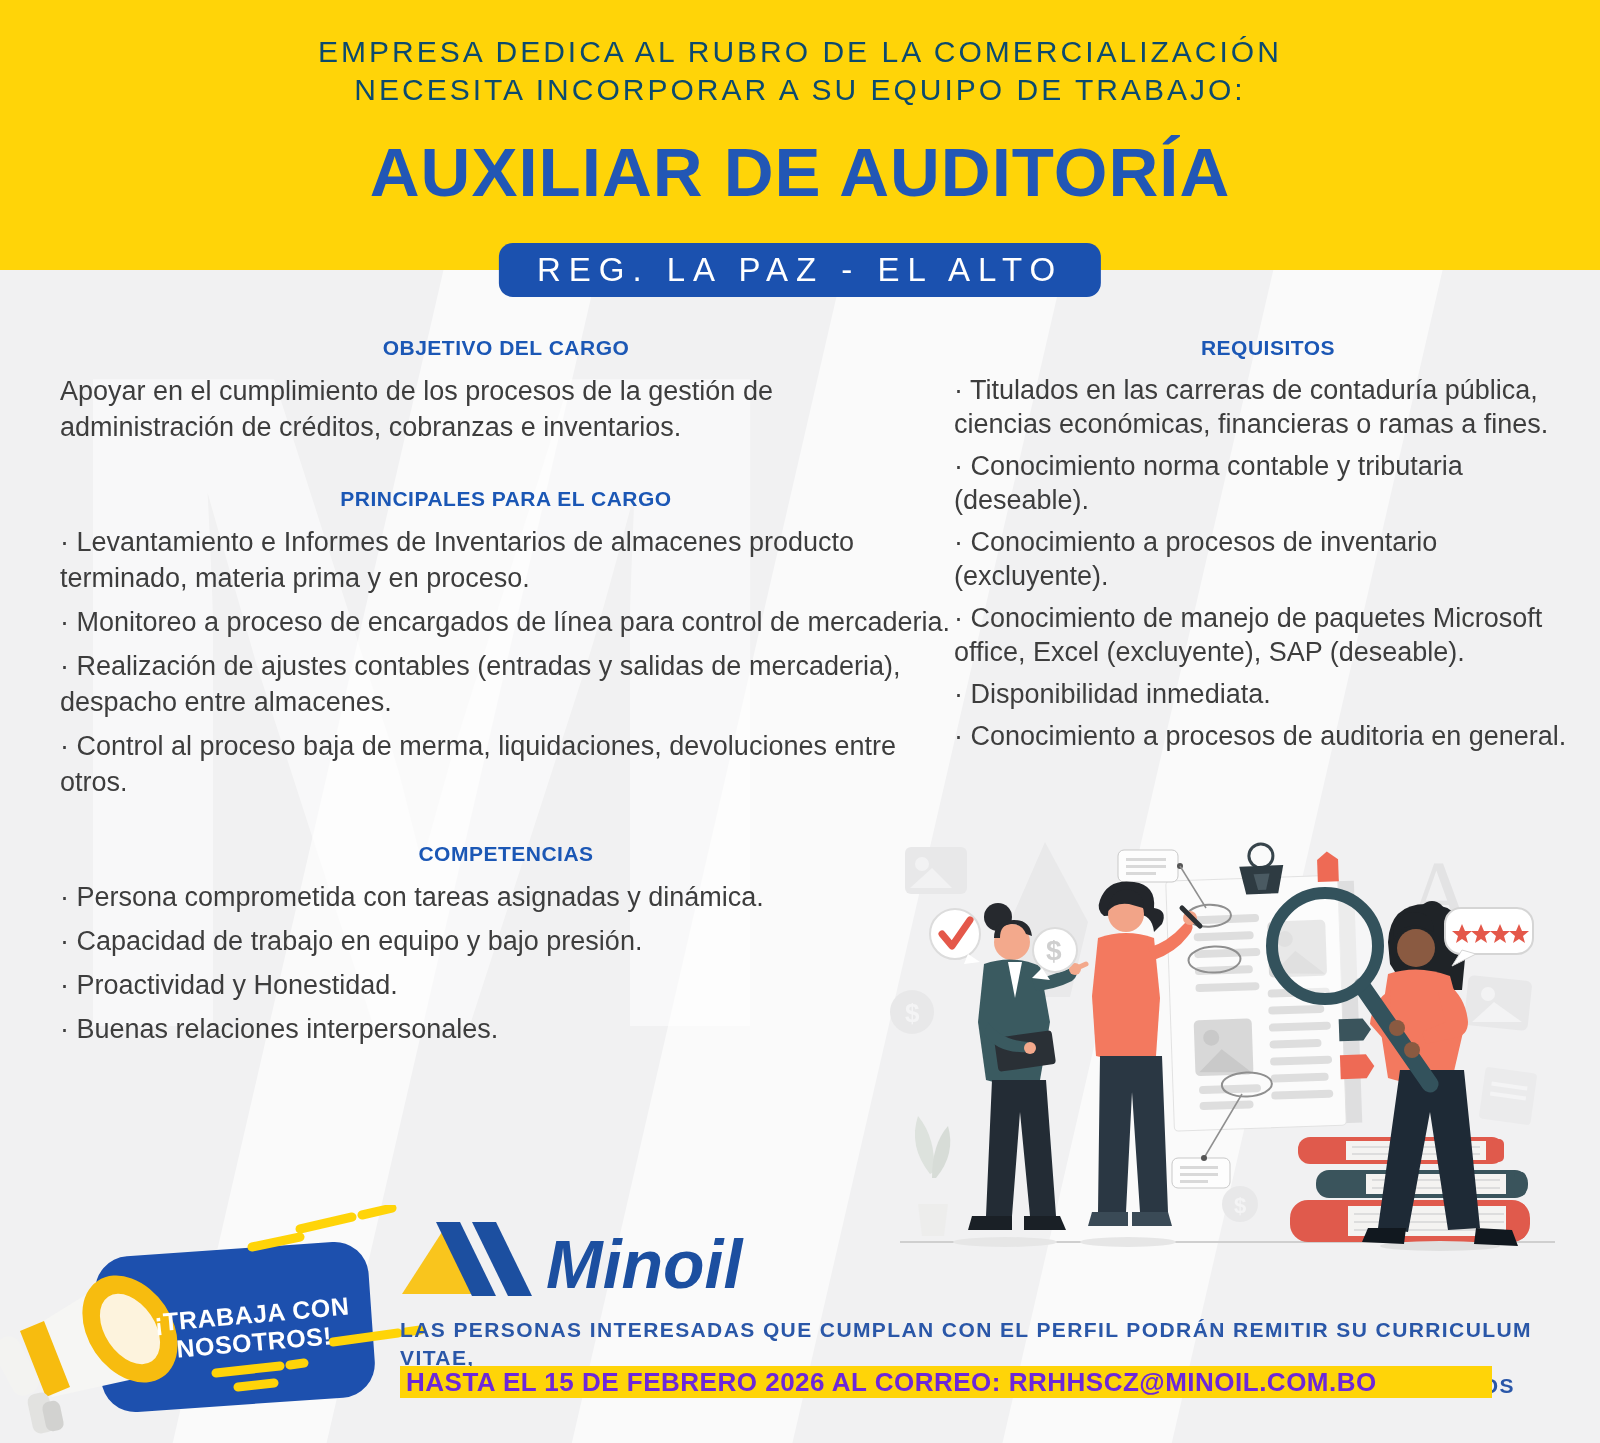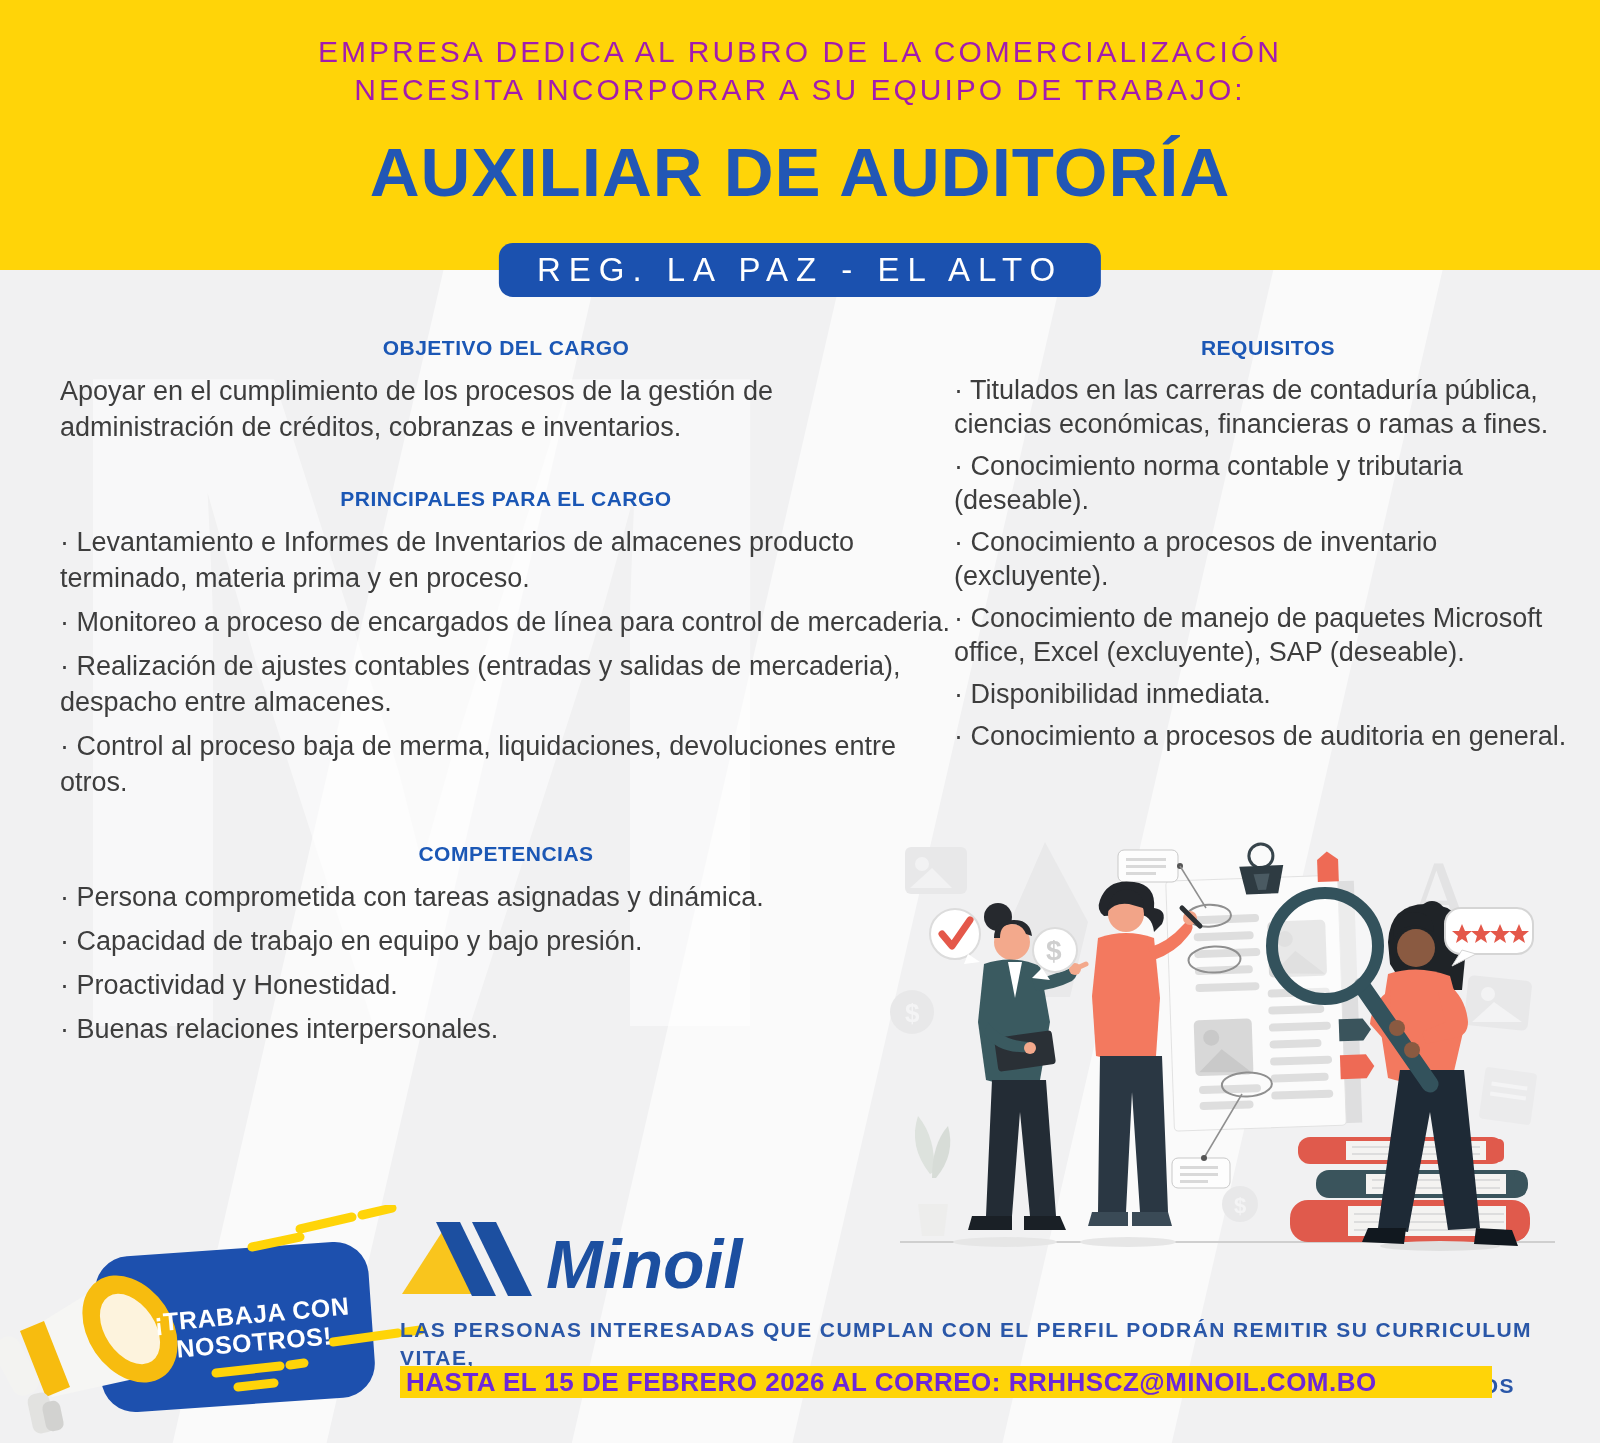--- a/index.html
+++ b/index.html
@@ -7,21 +7,21 @@
         font-family:"Liberation Sans",sans-serif;}
   
   .stripe{position:absolute;background:rgba(255,255,255,.62);transform:rotate(13deg);top:-180px;height:1900px;z-index:0;}
   .s1{left:330px;width:150px;}
   .s2{left:730px;width:215px;}
   .s3{left:1160px;width:165px;}
   .wm-letter{position:absolute;left:30px;top:230px;font-size:940px;font-weight:bold;
              color:rgba(255,255,255,.5);z-index:0;line-height:1;letter-spacing:-40px;}
   
   .band{position:absolute;left:0;top:0;width:1600px;height:270px;background:#ffd408;z-index:2;text-align:center;}
-  .kicker{font-size:30px;letter-spacing:3px;color:#a21caf;font-weight:500;line-height:38px;}
+  .kicker{font-size:30px;letter-spacing:3px;color:#0c4a6e;font-weight:500;line-height:38px;}
   .kicker.first{padding-top:33px;}
   .title{margin:24px 0 0 0;font-size:69px;font-weight:900;color:#2257b5;letter-spacing:1px;}
   .badge{position:absolute;left:50%;transform:translateX(-50%);top:243px;background:#1b51af;color:#ffffff;
          font-size:33px;letter-spacing:8px;padding:8px 38px;z-index:3;white-space:nowrap;font-weight:500;border-radius:14px;}
   
   .col{position:absolute;z-index:2;}
   .col-left{left:52px;top:336px;width:908px;}
   .col-right{left:946px;top:336px;width:644px;}
   h2{font-size:21px;font-weight:800;color:#1b57b5;letter-spacing:.5px;margin:0 0 13px 0;text-align:center;}
   .h-gap{margin-top:42px;}

